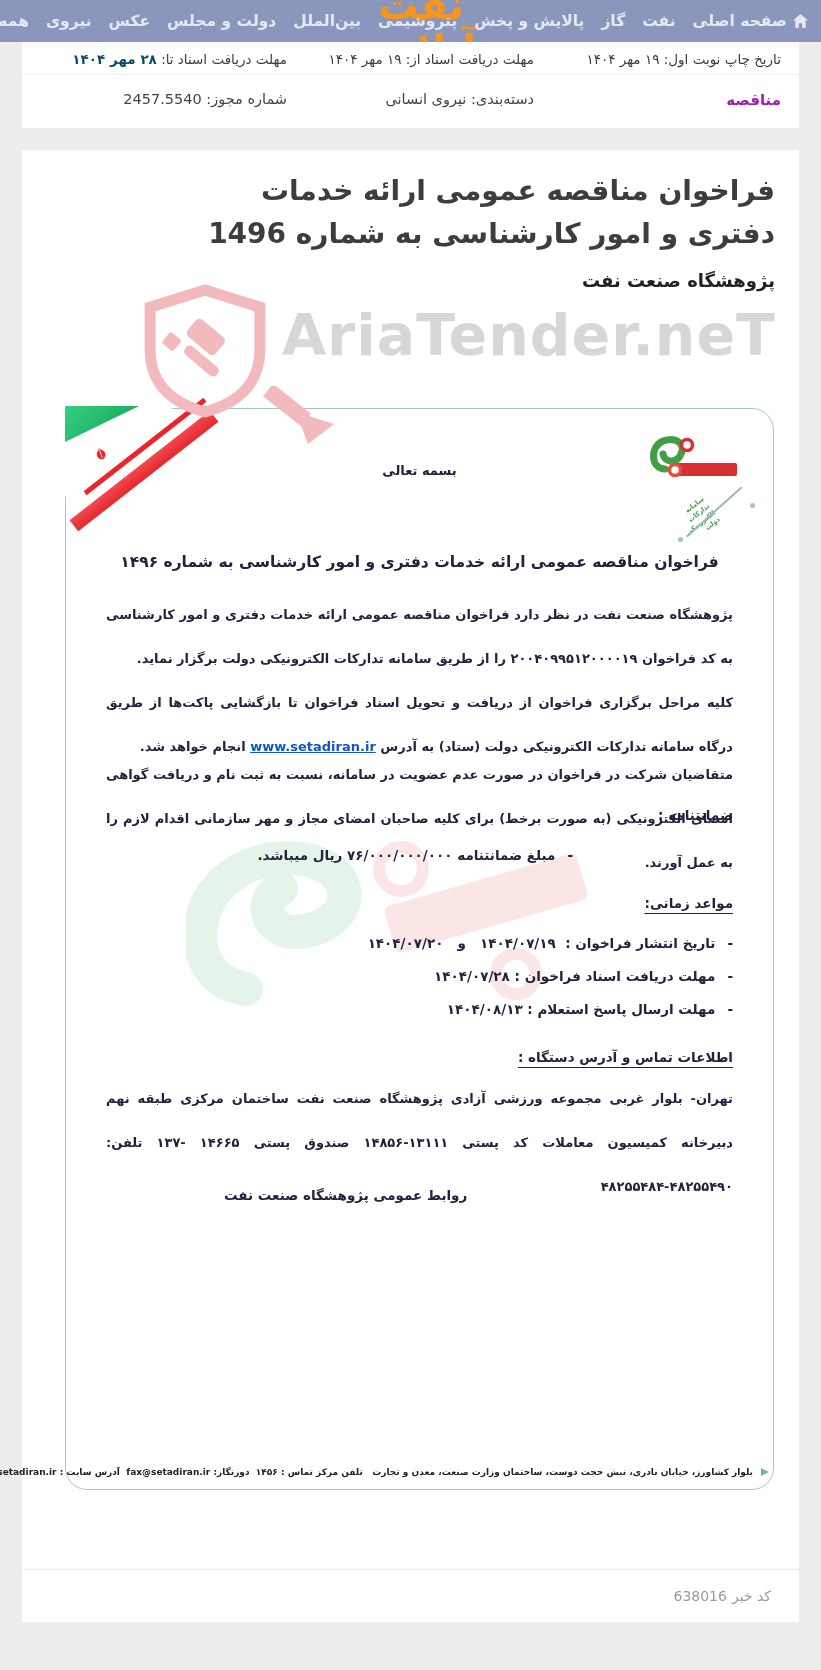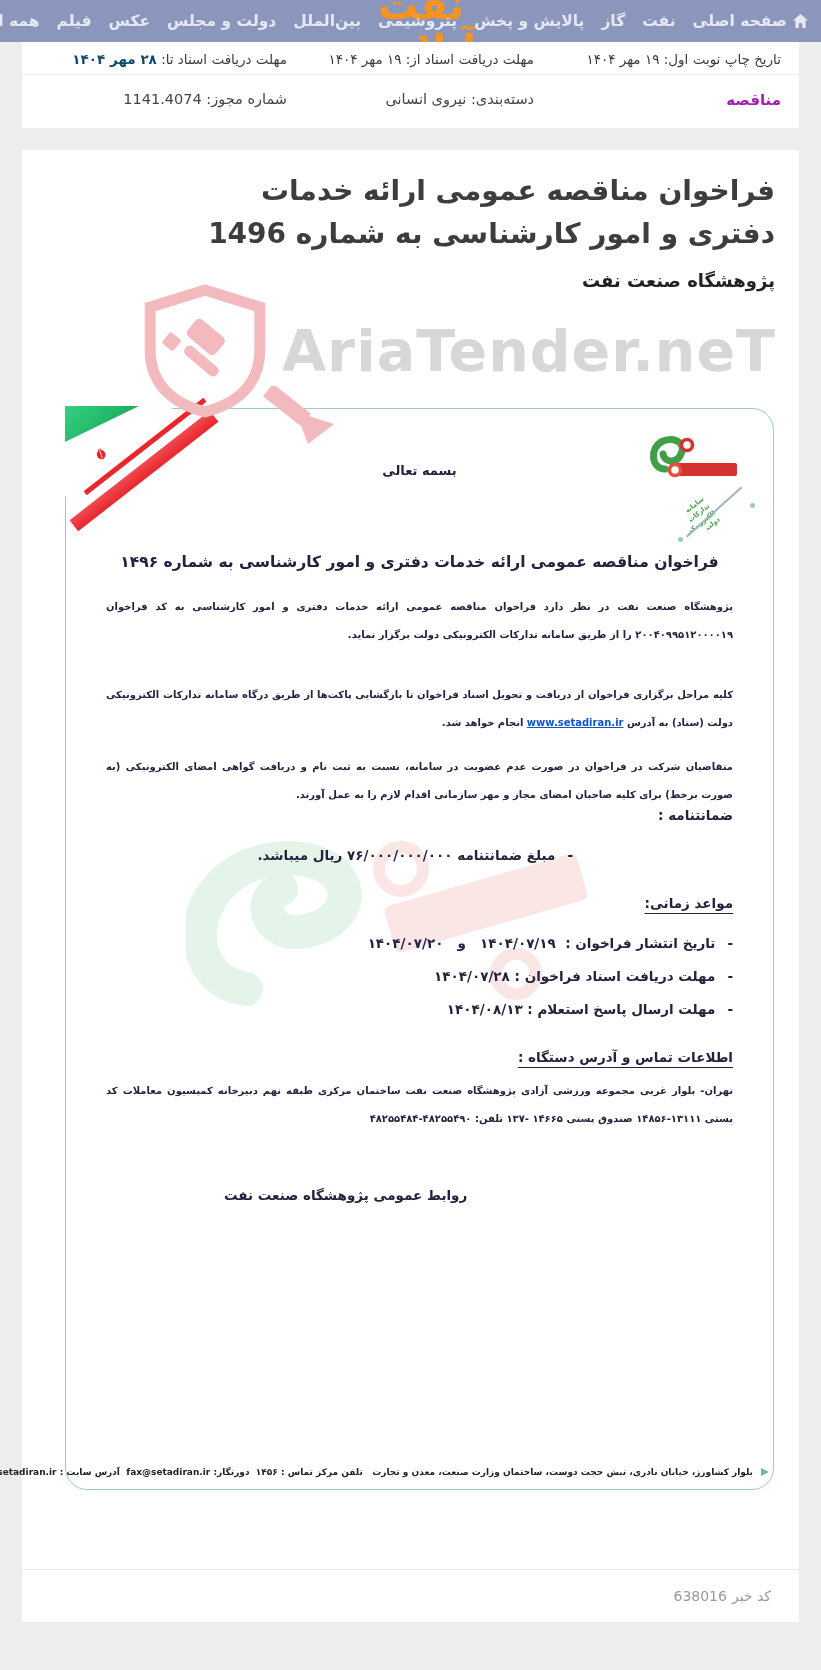--- a/index.html
+++ b/index.html
@@ -33,32 +33,32 @@
 
   
   .card{position:absolute;top:150px;left:22px;right:22px;height:1472px;background:#fff;}
   .article-title{direction:rtl;text-align:right;padding:20px 24px 0 150px;
     font-size:28px;line-height:1.52;font-weight:700;color:#3d3d3d;}
   .article-org{direction:rtl;text-align:right;padding:15px 24px 0;font-size:18px;font-weight:700;color:#222;}
 
   
   .watermark{position:absolute;top:130px;left:0;right:0;height:300px;pointer-events:none;z-index:6;}
   .wm-shield{position:absolute;left:122px;top:4px;}
-  .wm-text{position:absolute;left:260px;top:38px;font-size:57px;font-weight:700;
+  .wm-text{position:absolute;left:260px;top:22px;font-size:57px;font-weight:700;
     color:var(--watermark_gray);letter-spacing:1px;}
   .wm-arrow{position:absolute;left:240px;top:106px;}
 
   
   .doc{position:absolute;top:258px;right:25px;width:709px;height:1082px;background:#fff;
     border:1.6px solid var(--doc_border);border-radius:22px;direction:rtl;text-align:right;
     font-weight:700;color:var(--ink);z-index:4;}
   .doc-abs{position:absolute;right:40px;left:40px;}
   .bismillah{position:absolute;top:54px;left:0;right:0;text-align:center;font-size:13px;}
   .doc-heading{position:absolute;top:144px;left:0;right:0;text-align:center;font-size:15.5px;}
-  .doc p{font-size:10px;line-height:28px;text-align:justify;}
+  .doc p{font-size:13px;line-height:44px;text-align:justify;}
   .p1{top:184px;} .p2{top:272px;} .p3{top:344px;}
   .doc-link{color:var(--link_blue);text-decoration:underline;}
   .label{font-size:13.5px;}
   .guarantee-label{top:398px;} 
   .underlined{text-decoration:underline;text-underline-offset:5px;}
   .bullet-row{display:flex;direction:rtl;gap:12px;font-size:13.5px;line-height:33px;padding-right:160px;}
   .g-bullet{top:430px;}
   .schedule-label{top:486px;}
   .schedule-list{top:518px;}
   .contact-label{top:640px;}
@@ -115,37 +115,37 @@
     </span>
     <span>صفحه اصلی</span>
   </a>
   <a class="nav-item">نفت</a>
   <a class="nav-item">گاز</a>
   <a class="nav-item">پالایش و پخش</a>
   <a class="nav-item">پتروشیمی</a>
   <a class="nav-item">بین‌الملل</a>
   <a class="nav-item">دولت و مجلس</a>
   <a class="nav-item">عکس</a>
-  <a class="nav-item">فیلم</a>
+  <a class="nav-item">نیروی</a>
   <a class="nav-item">همه اخبار</a>
 
 </nav>
 
 <header class="header-strip">
   <div class="meta-row row1">
     <div class="cell">تاریخ چاپ نوبت اول: ۱۹ مهر ۱۴۰۴</div>
     <div class="cell">مهلت دریافت اسناد از: ۱۹ مهر ۱۴۰۴</div>
     <div class="cell">
       <span>مهلت دریافت اسناد تا: </span><b>۲۸ مهر ۱۴۰۴</b>
     </div>
   </div>
   <div class="meta-row row2">
     <div class="cell notice-type">مناقصه</div>
     <div class="cell">دسته‌بندی: نیروی انسانی</div>
-    <div class="cell">شماره مجوز: 1141.4074</div>
+    <div class="cell">شماره مجوز: 2457.5540</div>
   </div>
 </header>
 
 <main class="card">
   <h1 class="article-title">فراخوان مناقصه عمومی ارائه خدمات دفتری و امور کارشناسی به شماره 1496</h1>
   <div class="article-org">پژوهشگاه صنعت نفت</div>
 
   <div class="watermark">
     <span class="wm-shield">
       <svg width="122" height="134" viewBox="0 0 100 110">

